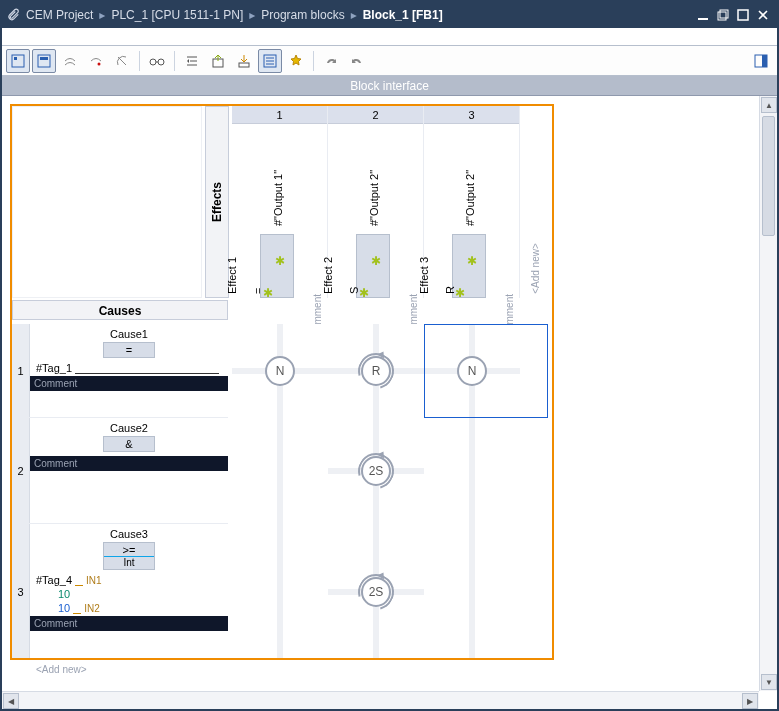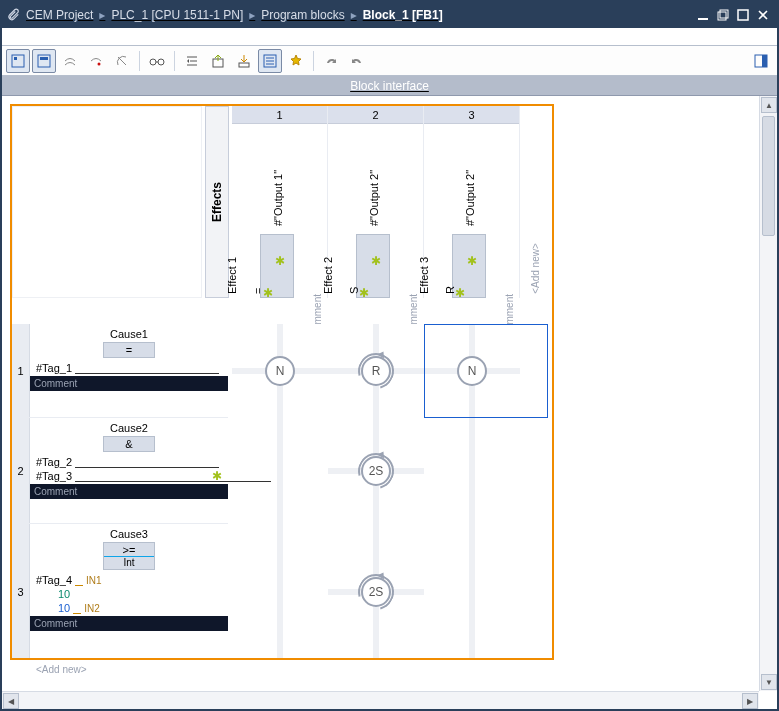--- a/index.html
+++ b/index.html
@@ -1,18 +1,18 @@
 <!DOCTYPE html>
 <html><head>
 <meta charset="utf-8">
 <style>
   * { box-sizing: border-box; margin: 0; padding: 0; }
   html, body { width: 779px; height: 711px; font-family: Arial, sans-serif; font-size: 11px; overflow: hidden; background: #fff; }
   
-  .window { border: 2px solid #2a3f5a; width: 100%; height: 100%; display: flex; flex-direction: column; background: #fff; text-decoration: underline; }
+  .window { border: 2px solid #2a3f5a; width: 100%; height: 100%; display: flex; flex-direction: column; background: #fff; }
   
   
   .titlebar { background: #2a3f5a; color: #fff; display: flex; align-items: center; height: 26px; padding: 0 4px; font-size: 12px; }
   .titlebar .clip { margin-right: 6px; }
   .titlebar .crumb { color: #d7dde8; }
   .titlebar .sep { margin: 0 6px; color: #8fa3c0; }
   .titlebar .spacer { flex: 1; }
   .titlebar .winbtn { width: 20px; height: 20px; display: inline-flex; align-items: center; justify-content: center; cursor: pointer; color: #fff; }
   
   
@@ -284,20 +284,23 @@
             <div class="effect-name">Effect 3</div>
             <div class="ins-letter">R</div>
             <div class="comment-col">mment</div>
           </div>
         </div>
         <div class="eff-add">
           <span>&lt;Add new&gt;</span>
         </div>
       </div>
 
+      <div class="causes-tab">
+        <span>Causes</span>
+      </div>
 
       <div class="causes-area">
 
         <div class="cause-blk" style="height:94px">
           <div class="rownum">1</div>
           <div class="rowbody">
             <div class="cname">Cause1</div>
             <div class="opbox"><span>=</span></div>
             <div class="taglines">
               <div class="tagline">
@@ -307,31 +310,20 @@
             </div>
             <div class="comment">Comment</div>
           </div>
         </div>
 
         <div class="cause-blk" style="height:106px">
           <div class="rownum">2</div>
           <div class="rowbody">
             <div class="cname">Cause2</div>
             <div class="opbox"><span>&amp;</span></div>
-            <div class="taglines">
-              <div class="tagline">
-                  <span class="tname">#Tag_2</span>
-                  <span class="wire"></span>
-                </div>
-              <div class="tagline">
-                  <span class="tname">#Tag_3</span>
-                  <span class="wire"></span>
-                  <span class="star" style="margin-left:-62px">✱</span>
-                </div>
-            </div>
             <div class="comment">Comment</div>
           </div>
         </div>
 
         <div class="cause-blk" style="height:136px">
           <div class="rownum">3</div>
           <div class="rowbody">
             <div class="cname">Cause3</div>
             <div class="opbox">
               <span>&gt;=</span>

